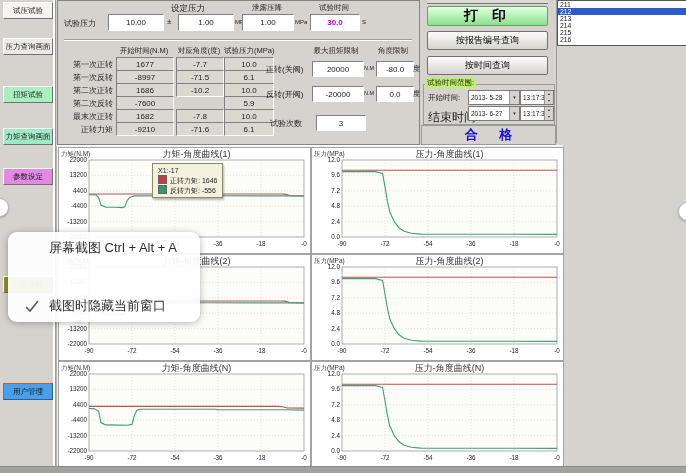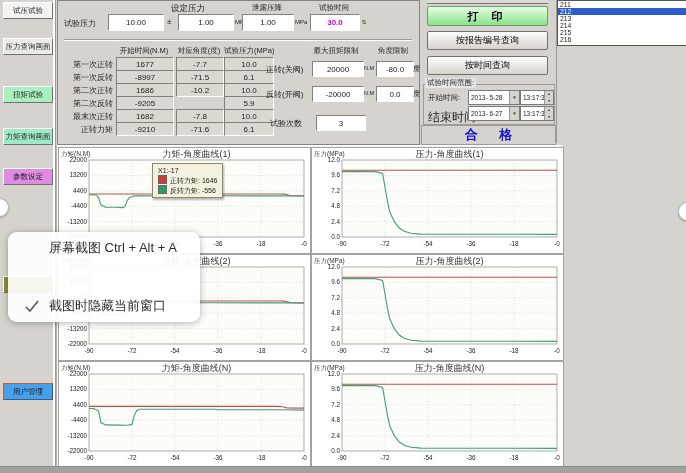--- a/index.html
+++ b/index.html
@@ -38,24 +38,24 @@
             border:1px solid #848484;background:#d6d3ce;}
   .magenta{color:#cc00cc;font-weight:bold;}
 
   
   .query{position:absolute;left:420px;top:0;width:136px;height:143px;border-right:1px solid #9a9a9a;}
   .topsliver{position:absolute;left:7px;top:0;width:121px;height:3px;background:#dcdad5;border-bottom:1px solid #777;}
   .qbtn{position:absolute;left:7px;width:121px;height:19px;border:1px solid #707070;border-radius:2px;
         background:linear-gradient(#fcfcfb,#d7d4ce);font-size:9px;display:flex;align-items:center;
         justify-content:center;cursor:default;}
   .print{top:6px;height:20px;background:linear-gradient(#e4ffe2,#8ce08c);border-color:#6aa06a;
-         font-weight:bold;letter-spacing:5px;font-size:11px;}
+         font-weight:bold;letter-spacing:5px;font-size:14px;}
   .q2{top:31px;} .q3{top:56px;}
   .gbox{position:absolute;left:3px;top:84px;width:130px;height:39px;border:1px solid #9a9a9a;}
-  .gtitle{position:absolute;left:5px;top:78px;background:#e5e5e5;font-size:7.5px;padding:0 2px;}
+  .gtitle{position:absolute;left:5px;top:78px;background:#bef264;font-size:7.5px;padding:0 2px;}
   .combo,.spin{position:absolute;height:13px;border:1px solid #7a7a7a;background:#fff;font-size:6.5px;
         display:flex;align-items:stretch;}
   .combo .txt,.spin .txt{flex:1;display:flex;align-items:center;padding-left:2px;white-space:nowrap;overflow:hidden;}
   .arrowbtn{width:9px;background:#d6d3ce;border-left:1px solid #999;display:flex;align-items:center;
         justify-content:center;font-size:4.5px;color:#333;}
   .spinbtns{width:8px;border-left:1px solid #999;display:flex;flex-direction:column;}
   .spinbtns div{flex:1;background:#d6d3ce;font-size:3.5px;display:flex;align-items:center;justify-content:center;color:#333;}
   .result{position:absolute;left:1px;top:125px;width:133px;height:18px;border:1px solid #9a9a9a;
         display:flex;align-items:center;justify-content:center;color:#1414cf;font-weight:bold;
         font-size:13px;letter-spacing:9px;text-indent:9px;}
@@ -141,21 +141,21 @@
     <div class="vbox" style="left:58px;top:69px;width:56px;height:12px;">-8997</div>
     <div class="vbox" style="left:118px;top:69px;width:46px;height:12px;">-71.5</div>
     <div class="vbox" style="left:166px;top:69px;width:48px;height:12px;">6.1</div>
 
     <div class="lbl" style="left:0;top:84px;width:55px;text-align:right;">第二次正转</div>
     <div class="vbox" style="left:58px;top:82px;width:56px;height:12px;">1686</div>
     <div class="vbox" style="left:118px;top:82px;width:46px;height:12px;">-10.2</div>
     <div class="vbox" style="left:166px;top:82px;width:48px;height:12px;">10.0</div>
 
     <div class="lbl" style="left:0;top:97px;width:55px;text-align:right;">第二次反转</div>
-    <div class="vbox" style="left:58px;top:95px;width:56px;height:12px;">-9205</div>
+    <div class="vbox" style="left:58px;top:95px;width:56px;height:12px;">-7600</div>
     <div class="vbox" style="left:118px;top:101px;width:46px;height:12px;margin-top:9px;">-71.4</div>
     <div class="vbox" style="left:166px;top:95px;width:48px;height:12px;">5.9</div>
 
     <div class="lbl" style="left:0;top:110px;width:55px;text-align:right;">最末次正转</div>
     <div class="vbox" style="left:58px;top:108px;width:56px;height:12px;">1682</div>
     <div class="vbox" style="left:118px;top:108px;width:46px;height:12px;">-7.8</div>
     <div class="vbox" style="left:166px;top:108px;width:48px;height:12px;">10.0</div>
 
     <div class="lbl" style="left:0;top:123px;width:55px;text-align:right;">正转力矩</div>
     <div class="vbox" style="left:58px;top:121px;width:56px;height:12px;">-9210</div>

